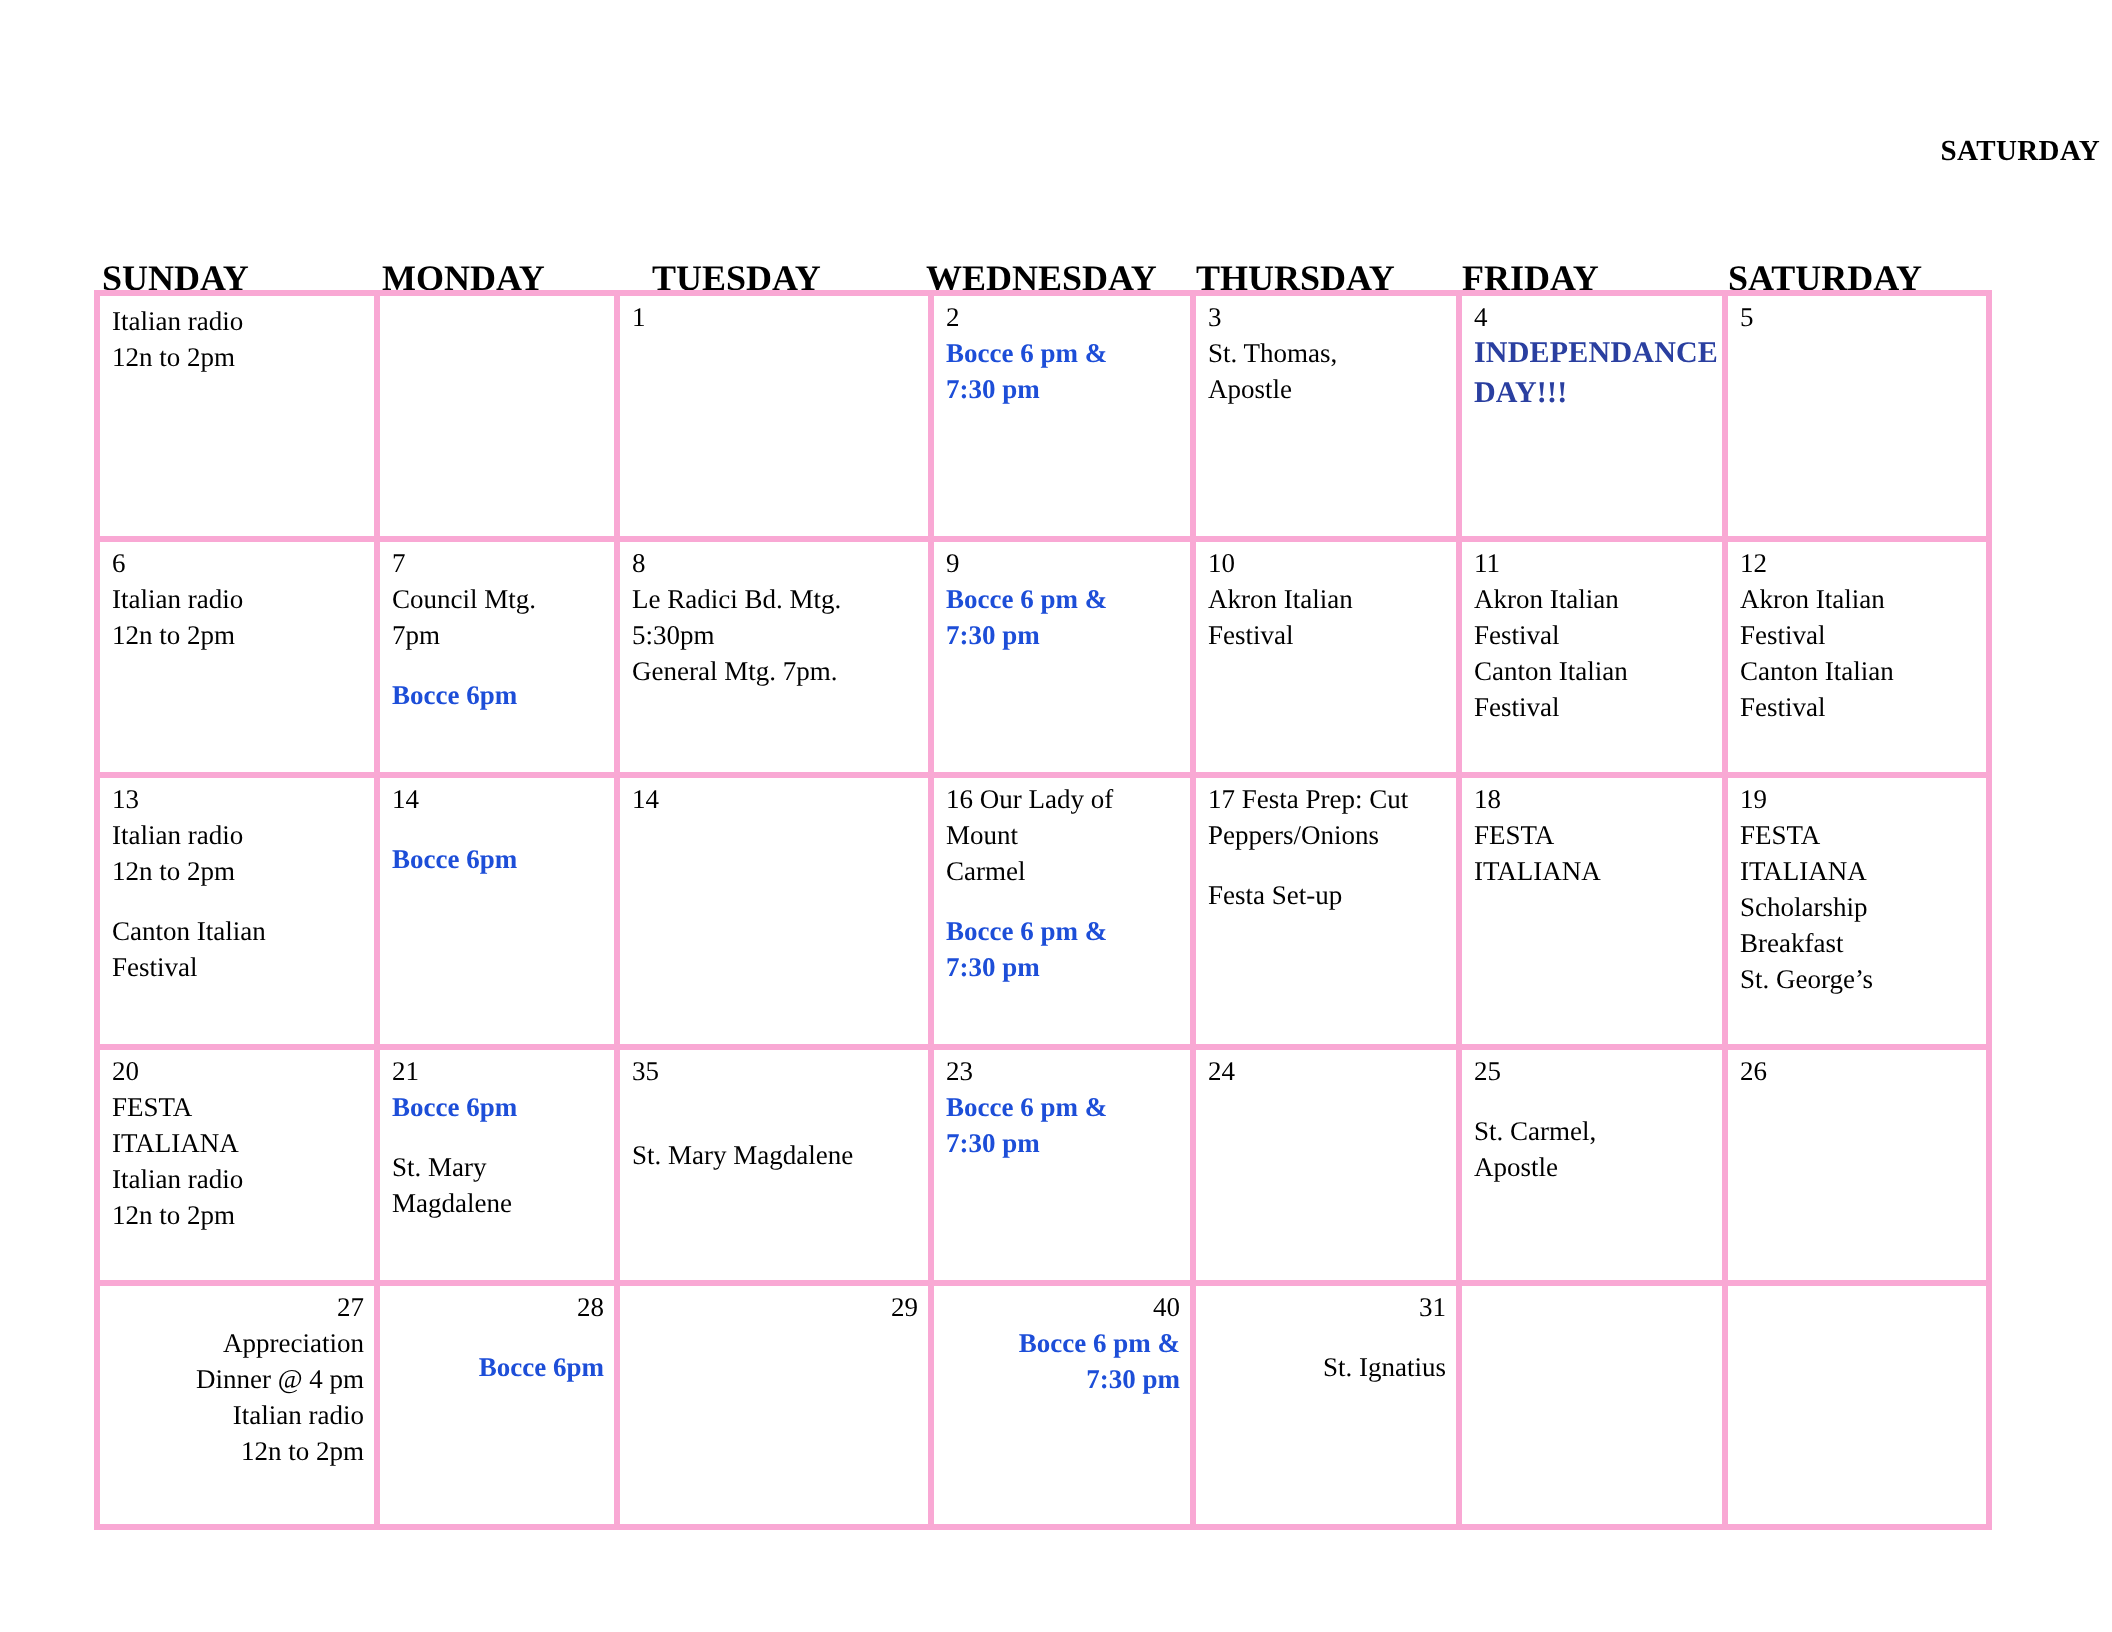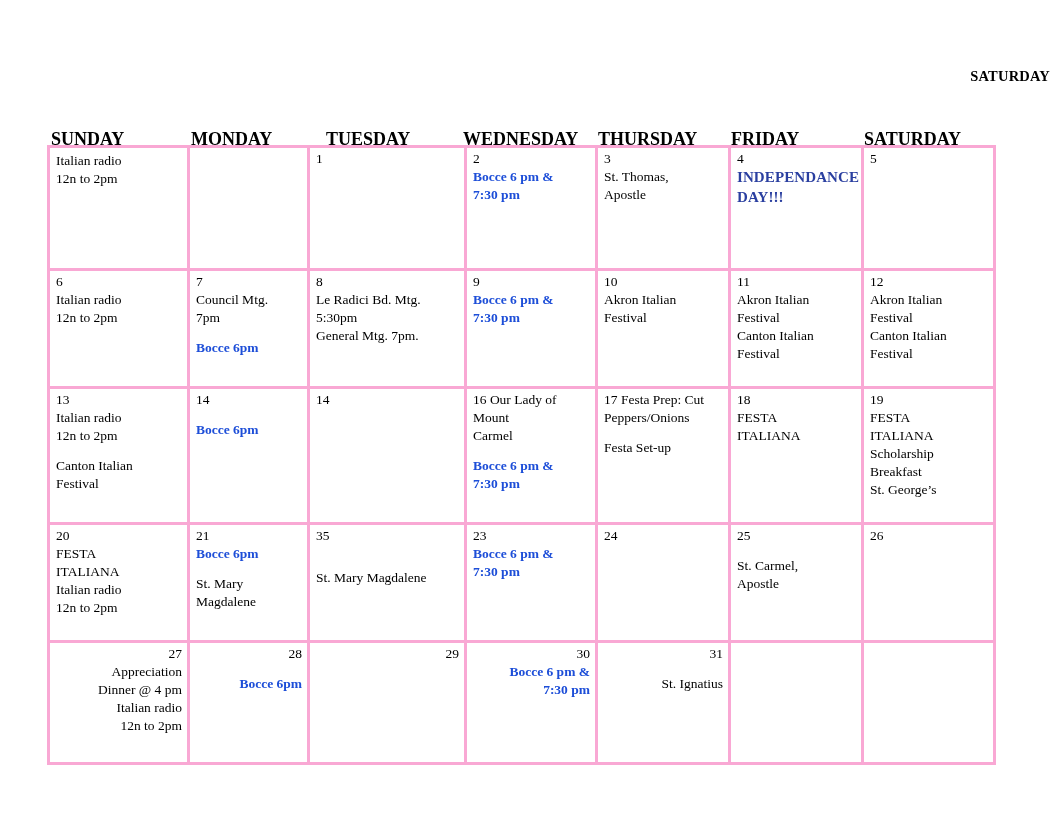--- a/index.html
+++ b/index.html
@@ -286,21 +286,21 @@
           </td>
           <td>
             <span class="daynum">28</span>
             <span class="ev spacer"></span>
             <span class="ev teal">Bocce 6pm</span>
           </td>
           <td>
             <span class="daynum">29</span>
           </td>
           <td>
-            <span class="daynum">30</span>
+            <span class="daynum">40</span>
             <span class="ev teal">Bocce 6 pm &amp;</span>
             <span class="ev teal">7:30 pm</span>
           </td>
           <td>
             <span class="daynum">31</span>
             <span class="ev spacer"></span>
             <span class="ev">St. Ignatius</span>
           </td>
           <td>
             <span class="daynum"></span>

